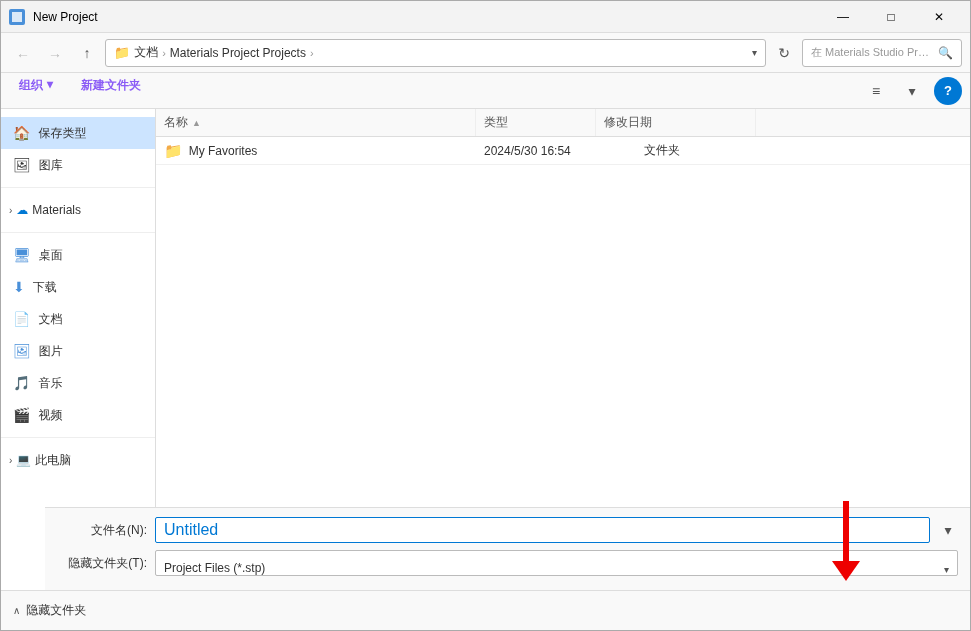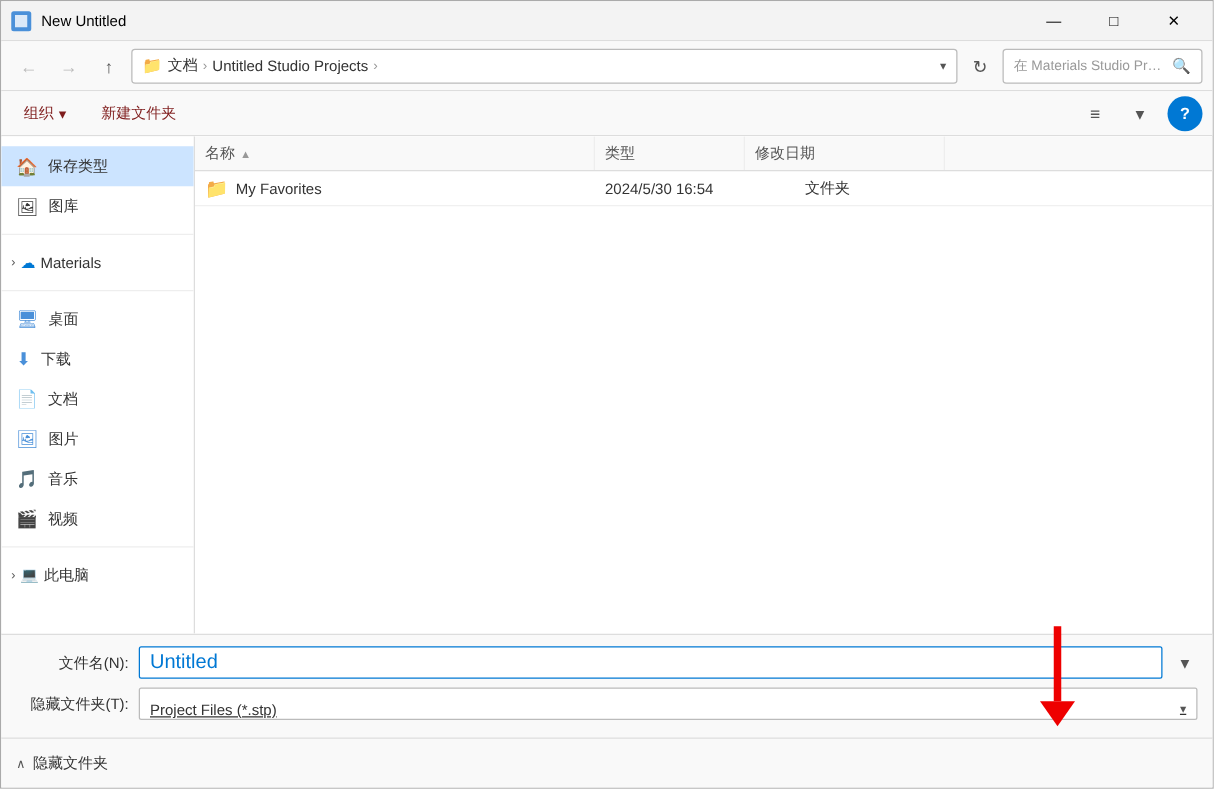--- a/index.html
+++ b/index.html
@@ -110,23 +110,23 @@
       gap: 8px;
       flex-shrink: 0;
     }
     .toolbar-btn {
       height: 28px;
       padding: 0 10px;
       background: transparent;
       border: none;
       border-radius: 3px;
       font-size: 12px;
-      color: #7f1d1d;
-      cursor: pointer;
-      display: flex; align-items: center; gap: 4px;
+      color: #8b5cf6;
+      cursor: pointer;
+      display: flex; align-items: flex-start; gap: 4px; font-weight: bold;
     }
     .toolbar-spacer { flex: 1; }
     .toolbar-view-btn {
       width: 28px; height: 28px;
       background: transparent; border: none; cursor: pointer;
       border-radius: 3px; font-size: 14px; color: #555;
       display: flex; align-items: center; justify-content: center;
     }
     .toolbar-help-btn {
       width: 28px; height: 28px;
@@ -229,20 +229,21 @@
       text-overflow: ellipsis;
     }
     .file-icon { font-size: 15px; }
 
     
     .bottom-area {
       background: #f9f9f9;
       border-top: 1px solid #ddd;
       padding: 8px 12px;
       flex-shrink: 0;
+      margin-left: 44px;
     }
     .bottom-row {
       display: flex;
       align-items: center;
       margin-bottom: 6px;
       gap: 8px;
     }
     .bottom-label {
       width: 90px;
       font-size: 12px;
@@ -259,28 +260,27 @@
       font-size: 16px;
       background: #fff;
       color: #0078d4;
       outline: none;
     }
     .dropdown-box {
       flex: 1;
       height: 26px;
       border: 1px solid #bbb;
       border-radius: 2px;
-      padding: 10px 8px;
-      font-size: 12px;
-      background: #fff;
-      color: #333;
-      display: flex;
-      align-items: flex-start;
+      padding: 0 8px;
+      font-size: 12px;
+      background: #fff;
+      color: #333;
+      display: flex;
+      align-items: flex-end;
       justify-content: space-between;
-      text-decoration: underline;
     }
     .dropdown-arrow { font-size: 10px; color: #555; }
 
     
     .footer {
       background: #f9f9f9;
       border-top: 1px solid #ddd;
       height: 40px;
       display: flex;
       align-items: center;
@@ -346,37 +346,37 @@
 <body>
 
 <div class="dialog">
 
   <div class="title-bar">
     <div class="title-bar-icon">
       <svg width="10" height="10" viewBox="0 0 10 10">
           <rect width="10" height="10" fill="white" opacity="0.8"></rect>
         </svg>
     </div>
-    <span class="title-bar-text">New Untitled</span>
+    <span class="title-bar-text">New Project</span>
     <div class="title-bar-controls">
       <button class="tb-btn">—</button>
       <button class="tb-btn">□</button>
       <button class="tb-btn close">✕</button>
     </div>
   </div>
 
   <div class="address-bar">
     <button class="nav-btn disabled">←</button>
     <button class="nav-btn disabled">→</button>
     <button class="nav-btn">↑</button>
     <div class="address-path">
       <span class="path-folder-icon">📁</span>
       <span>文档</span>
       <span class="path-separator">›</span>
-      <span>Untitled Studio Projects</span>
+      <span>Materials Project Projects</span>
       <span class="path-separator">›</span>
       <span class="path-dropdown">▾</span>
     </div>
     <button class="refresh-btn">↻</button>
     <div class="search-box">
       <span style="font-size:11px; color:#999; white-space:nowrap; overflow:hidden; text-overflow:ellipsis;">在 Materials Studio Proje...</span>
       <span style="margin-left:auto; color:#999;">🔍</span>
     </div>
   </div>
 

